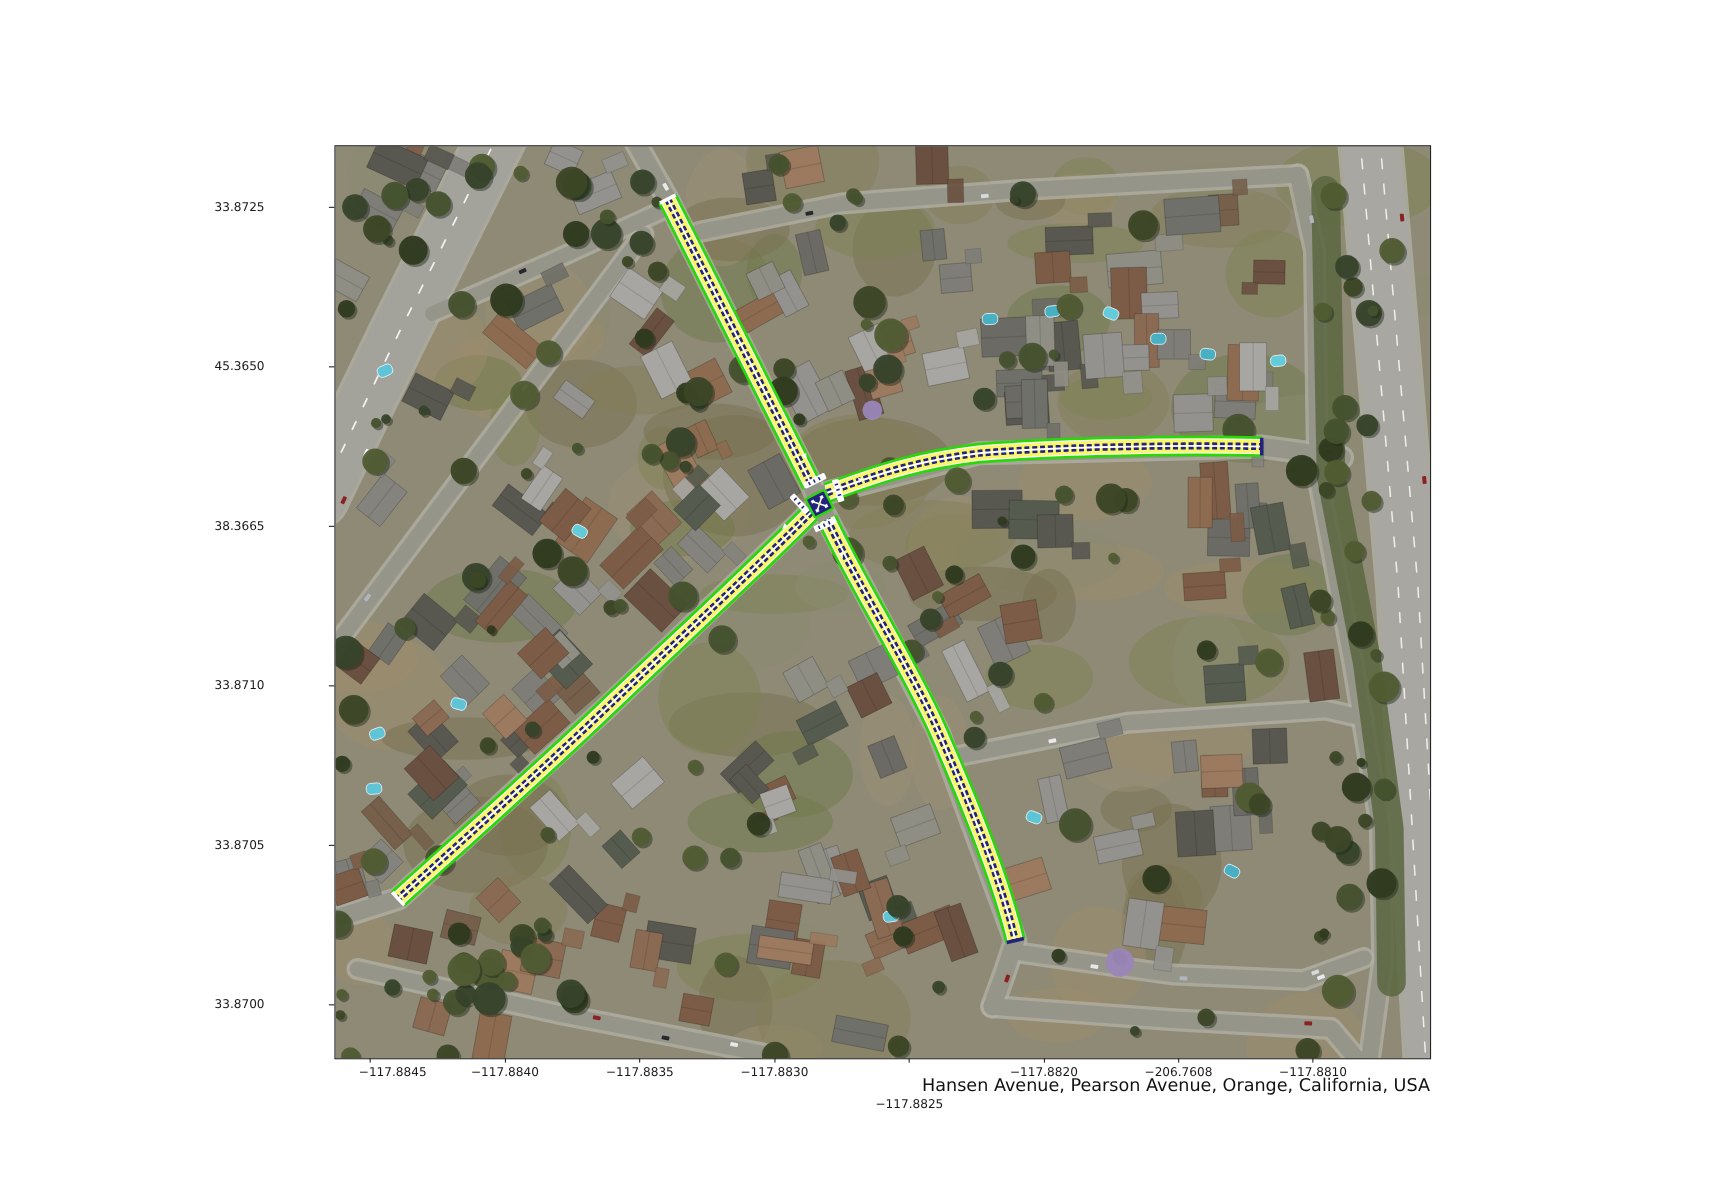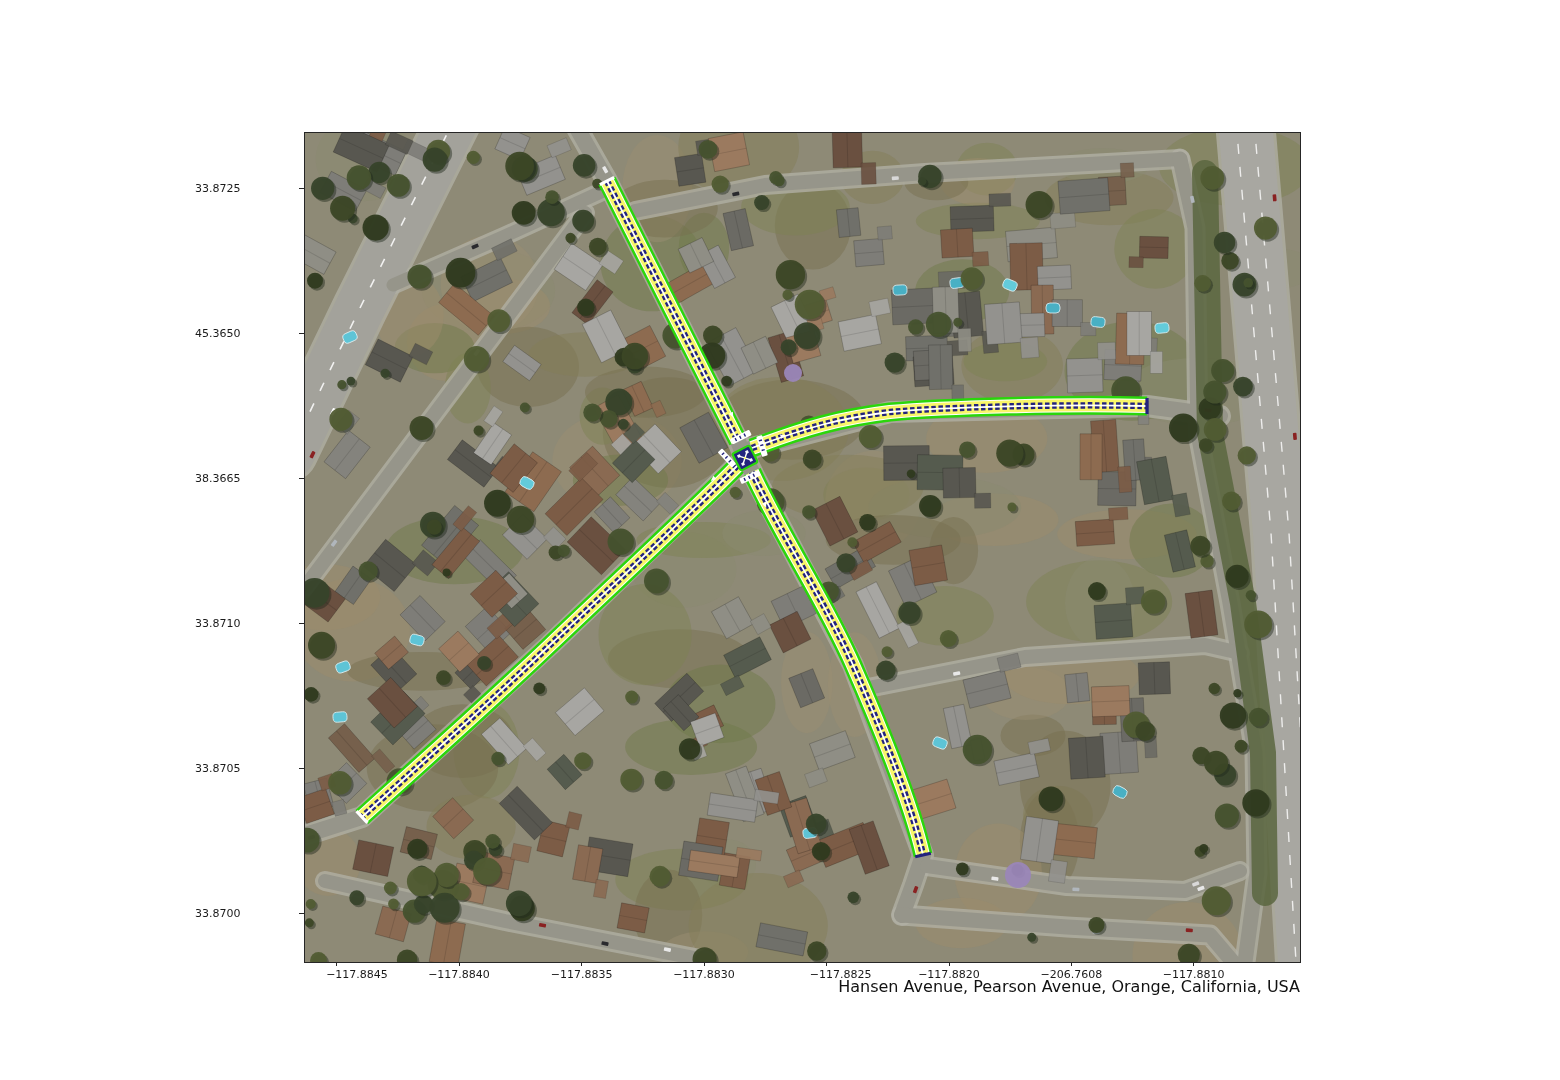--- a/index.html
+++ b/index.html
@@ -1375,21 +1375,21 @@
   <div id="xaxis">
       <div class="xtick-mark" style="left: 336.2px; top: 962px;"></div>
       <div class="xtick-label" style="left: 336px; top: 968px; margin-left: 21px;">−117.8845</div>
       <div class="xtick-mark" style="left: 458.5px; top: 962px;"></div>
       <div class="xtick-label" style="left: 459px; top: 968px; text-align: right;">−117.8840</div>
       <div class="xtick-mark" style="left: 581.2px; top: 962px;"></div>
       <div class="xtick-label" style="left: 581.7px; top: 968px;">−117.8835</div>
       <div class="xtick-mark" style="left: 703.5px; top: 962px;"></div>
       <div class="xtick-label" style="left: 704px; top: 968px;">−117.8830</div>
       <div class="xtick-mark" style="left: 826.2px; top: 962px;"></div>
-      <div class="xtick-label" style="left: 826.7px; top: 968px; margin-left: 14px;">−117.8825</div>
+      <div class="xtick-label" style="left: 826.7px; top: 997px;">−117.8825</div>
       <div class="xtick-mark" style="left: 948.5px; top: 962px;"></div>
       <div class="xtick-label" style="left: 949px; top: 968px;">−117.8820</div>
       <div class="xtick-mark" style="left: 1070.8px; top: 962px;"></div>
       <div class="xtick-label" style="left: 1071.3px; top: 968px;">−206.7608</div>
       <div class="xtick-mark" style="left: 1193.2px; top: 962px;"></div>
       <div class="xtick-label" style="left: 1193.7px; top: 968px;">−117.8810</div>
     </div>
   <div id="yaxis">
       <div class="ytick-mark" style="left: 299px; top: 187.5px;"></div>
       <div class="ytick-label" style="left: 195px; top: 188px;">33.8725</div>

